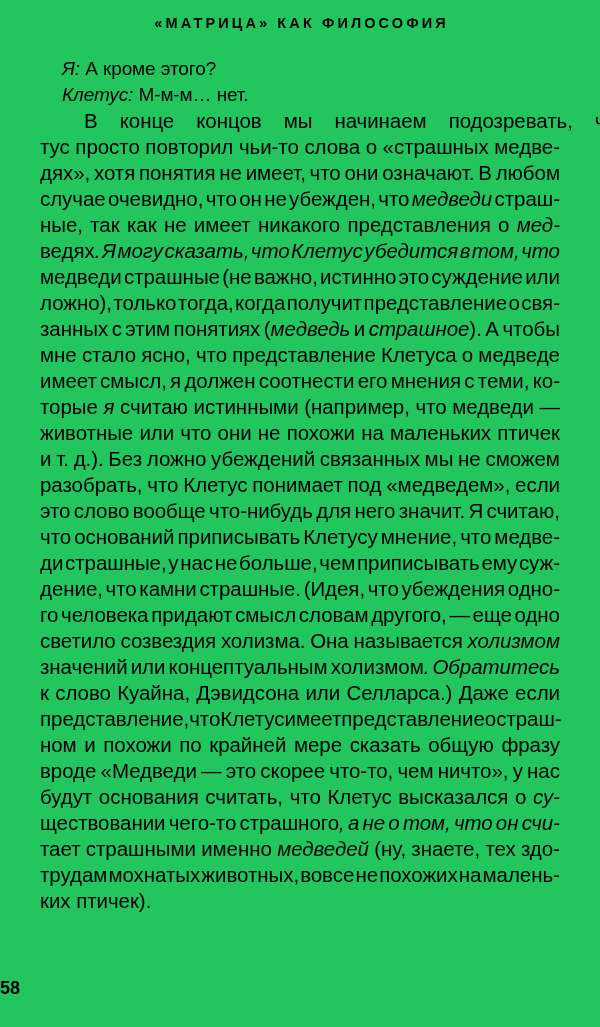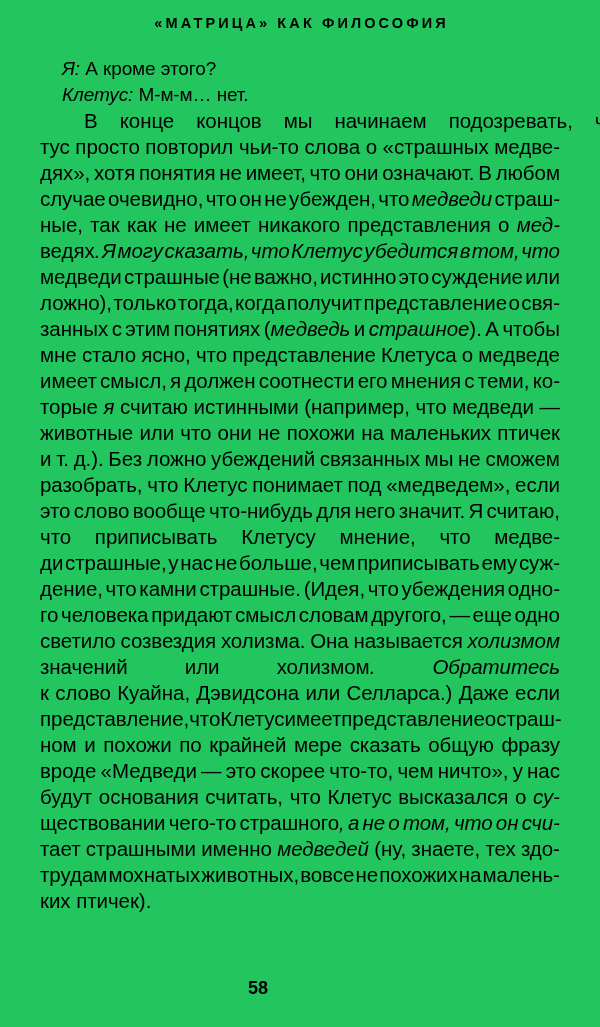--- a/index.html
+++ b/index.html
@@ -82,21 +82,20 @@
   .line.last { display: block; }
 
   em { font-style: italic; }
 
   
   .folio {
     position: absolute;
     left: 0;
     top: 978px;
     width: 516px;
-    text-align: center;
     font-size: 18px;
     font-weight: bold;
   }
 </style>
 </head>
 <body>
 
 <div class="page">
 
   <div class="running-head">«МАТРИЦА» КАК ФИЛОСОФИЯ</div>
@@ -274,20 +273,21 @@
           <span><span>вообще</span></span>
           <span><span>что-нибудь</span></span>
           <span><span>для</span></span>
           <span><span>него</span></span>
           <span><span>значит.</span></span>
           <span><span>Я</span></span>
           <span><span>считаю,</span></span>
         </span>
         <span class="line j">
           <span><span>что</span></span>
+          <span><span>оснований</span></span>
           <span><span>приписывать</span></span>
           <span><span>Клетусу</span></span>
           <span><span>мнение,</span></span>
           <span><span>что</span></span>
           <span><span>медве-</span></span>
         </span>
         <span class="line j">
           <span><span>ди</span></span>
           <span><span>страшные,</span></span>
           <span><span>у</span></span>
@@ -324,20 +324,21 @@
           <span><span>светило</span></span>
           <span><span>созвездия</span></span>
           <span><span>холизма.</span></span>
           <span><span>Она</span></span>
           <span><span>называется</span></span>
           <span><em>холизмом</em></span>
         </span>
         <span class="line j">
           <span><span>значений</span></span>
           <span><span>или</span></span>
+          <span><span>концептуальным</span></span>
           <span><span>холизмом</span><em>.</em></span>
           <span><em>Обратитесь</em></span>
         </span>
         <span class="line j">
           <span><span>к</span></span>
           <span><span>слово</span></span>
           <span><span>Куайна,</span></span>
           <span><span>Дэвидсона</span></span>
           <span><span>или</span></span>
           <span><span>Селларса.)</span></span>

